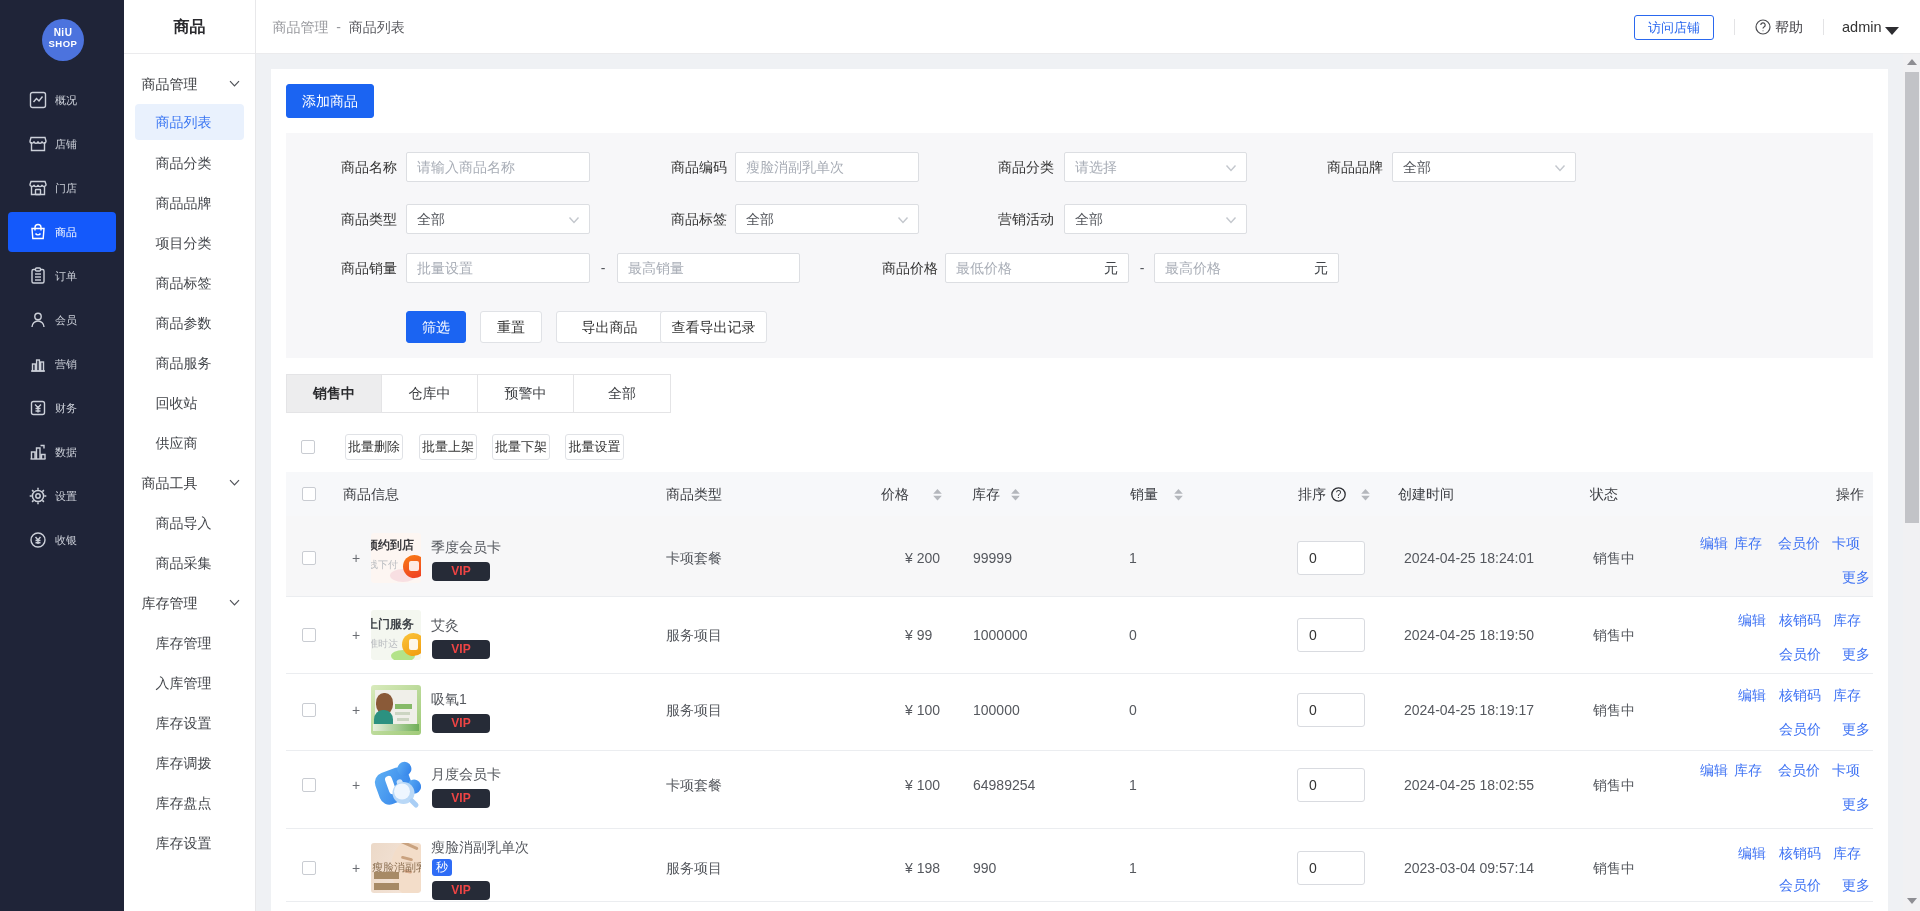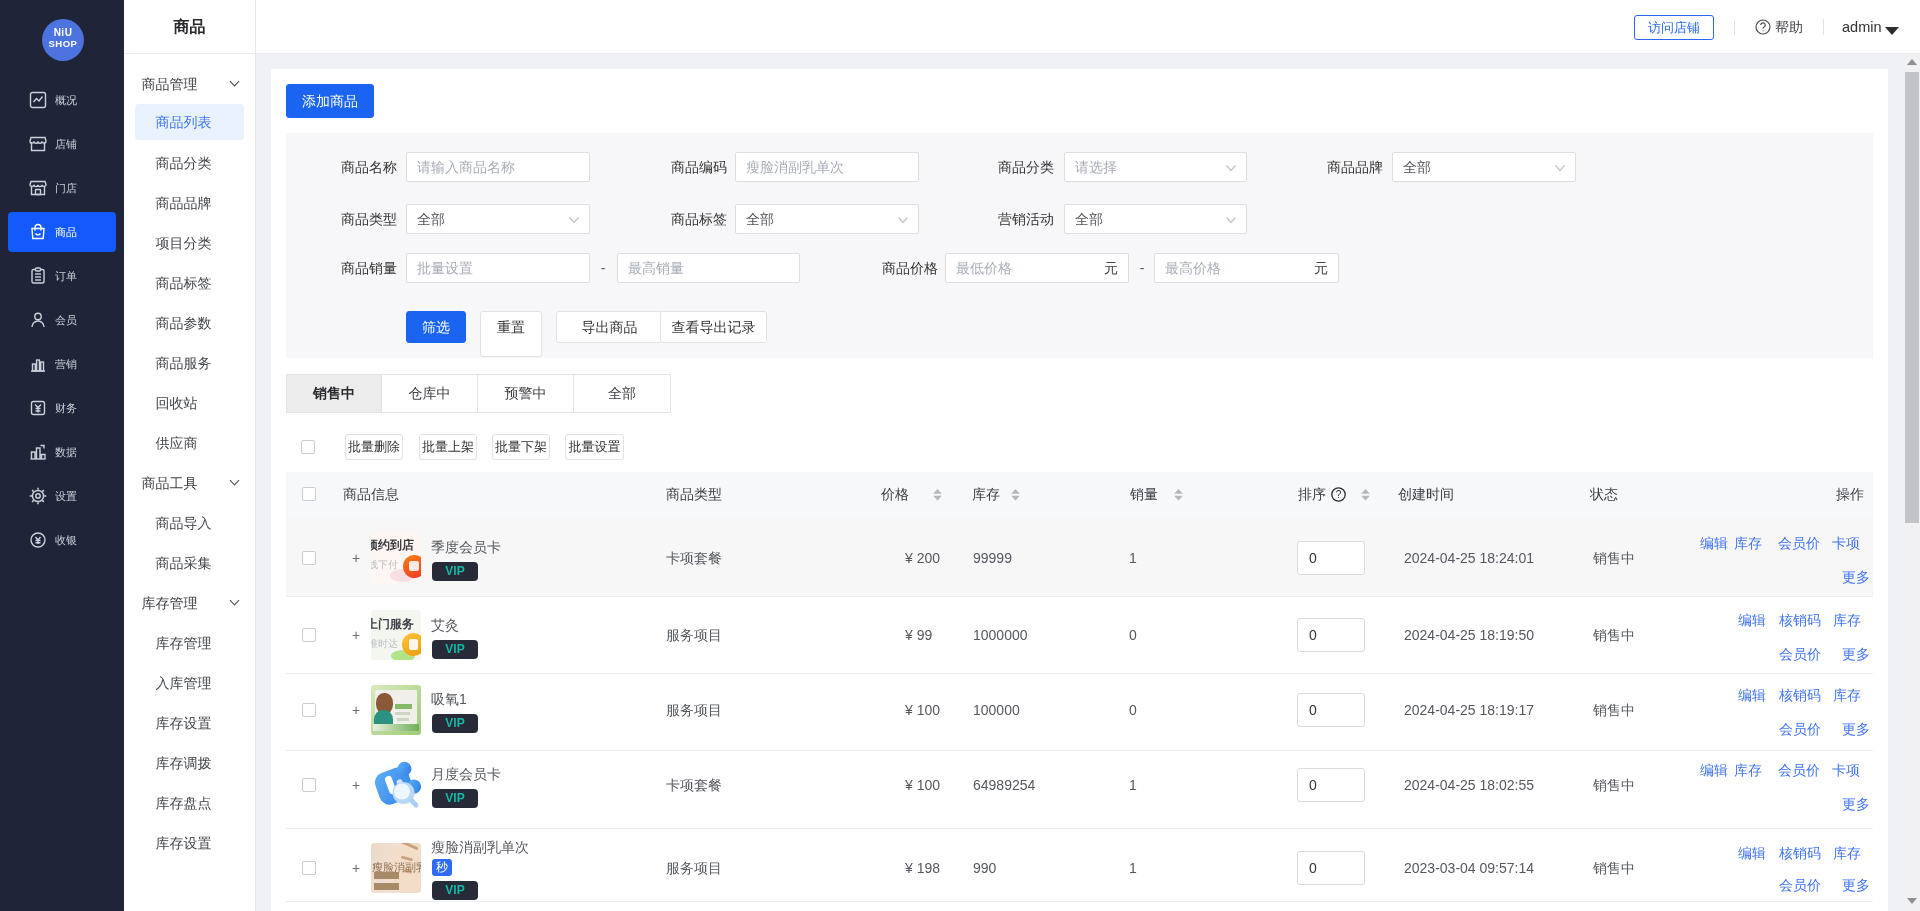--- a/index.html
+++ b/index.html
@@ -40,31 +40,32 @@
 .tab { position:absolute; top:374px; height:39px; border:1px solid #e4e4e6; background:#fff; font-size:14px; color:#3c3e42; text-align:center; line-height:37px; }
 .tab.on { background:#ededee; font-weight:bold; color:#28292c; }
 
 .ckb { position:absolute; width:14px; height:14px; border:1px solid #c9ccd2; border-radius:2px; background:#fff; }
 
 #thead { position:absolute; left:286px; top:472px; width:1587px; height:44px; background:#f7f8fa; }
 .th { position:absolute; top:0; height:44px; line-height:44px; font-size:14px; color:#3b3d42; }
 .row { position:absolute; left:286px; width:1587px; border-bottom:1px solid #ebedf0; }
 .cell { position:absolute; font-size:14px; color:#55585e; }
 .oplink { position:absolute; font-size:14px; color:#4074f4; }
-.viptag { position:absolute; width:46px; height:19px; background:#262b37; border-radius:4px; color:#14b8a6; font-size:12px; font-weight:bold; text-align:center; line-height:19px; }
+.viptag { position:absolute; width:58px; height:19px; background:#262b37; border-radius:4px; color:#ef4444; font-size:12px; font-weight:bold; text-align:center; line-height:19px; }
 .miaotag { position:absolute; width:20px; height:17px; background:#2e6cf6; border-radius:3px; color:#fff; font-size:12px; text-align:center; line-height:17px; }
 .thumb { position:absolute; width:50px; height:50px; border-radius:3px; overflow:hidden; }
 .srtin { position:absolute; width:68px; height:34px; border:1px solid #d9dbe0; border-radius:3px; background:#fff; font-size:14px; color:#333; line-height:32px; padding-left:11px; }
 
 #sbar { position:absolute; left:1903px; top:54px; width:17px; height:857px; background:#f1f1f3; }
 #sthumb { position:absolute; left:1904.5px; top:72px; width:14px; height:451px; background:#c2c3c7; }
 </style>
 </head>
 <body>
 <div id="topbar">
+<div class="abs" style="left:16.5px;top:0;height:54px;line-height:54px;font-size:14px;color:#97989d">商品管理&nbsp;&nbsp;-&nbsp;&nbsp;<span style="color:#5a5b60">商品列表</span></div>
 <div class="abs" style="left:1378px;top:15px;width:80px;height:25px;border:1px solid #2a68ef;border-radius:3px;color:#2a68ef;font-size:13px;text-align:center;line-height:23px">访问店铺</div>
 <div class="abs" style="left:1478px;top:19px;width:1px;height:16px;background:#e3e3e5"></div>
 <div class="abs" style="left:1499px;top:19px"><svg width="16" height="16" viewBox="0 0 16 16" fill="none" stroke="#4a4b4f" stroke-width="1.2">
         <circle cx="8" cy="8" r="7"></circle>
         <path d="M5.8,6 a2.2 2.2 0 1 1 3.2,2 c-.7.4-1,.8-1,1.6"></path>
         <circle cx="8" cy="11.7" r="0.5" fill="#4a4b4f" stroke="none"></circle>
       </svg></div>
 <div class="abs" style="left:1519px;top:0;height:54px;line-height:55px;font-size:14px;color:#403f44">帮助</div>
 <div class="abs" style="left:1567px;top:19px;width:1px;height:16px;background:#e3e3e5"></div>
 <div class="abs" style="left:1586px;top:0;height:54px;line-height:55px;font-size:14.5px;color:#333">admin</div>
@@ -232,21 +233,21 @@
 <div class="flabel" style="left:280px;top:253px;width:117px">商品销量</div>
 <div class="finput" style="left:406px;top:253px;width:184px">批量设置</div>
 <div class="flabel" style="left:593px;top:253px;width:20px;text-align:center;color:#55585e">-</div>
 <div class="finput" style="left:617px;top:253px;width:183px">最高销量</div>
 <div class="flabel" style="left:821px;top:253px;width:117px">商品价格</div>
 <div class="finput" style="left:945px;top:253px;width:184px">最低价格<span class="yuan">元</span></div>
 <div class="flabel" style="left:1132px;top:253px;width:20px;text-align:center;color:#55585e">-</div>
 <div class="finput" style="left:1154px;top:253px;width:185px">最高价格<span class="yuan">元</span></div>
 
 <div class="btn blue" style="left:406px;top:311px;width:60px;height:32px;line-height:30px">筛选</div>
-<div class="btn plain" style="left:480px;top:311px;width:62px;height:46px;line-height:30px">重置</div>
+<div class="btn plain" style="left:480px;top:311px;width:62px;height:32px;line-height:30px">重置</div>
 <div class="btn plain" style="left:556px;top:311px;width:107px;height:32px;line-height:30px">导出商品</div>
 <div class="btn plain" style="left:660px;top:311px;width:107px;height:32px;line-height:30px">查看导出记录</div>
 
 <div class="tab on" style="left:286px;width:96px">销售中</div>
 <div class="tab" style="left:381px;width:97px">仓库中</div>
 <div class="tab" style="left:477px;width:97px">预警中</div>
 <div class="tab" style="left:573px;width:98px">全部</div>
 
 <div class="ckb" style="left:301px;top:440px"></div>
 <div class="btn plain" style="left:345px;top:434px;width:58px;height:26px;line-height:24px;font-size:13px">批量删除</div>

